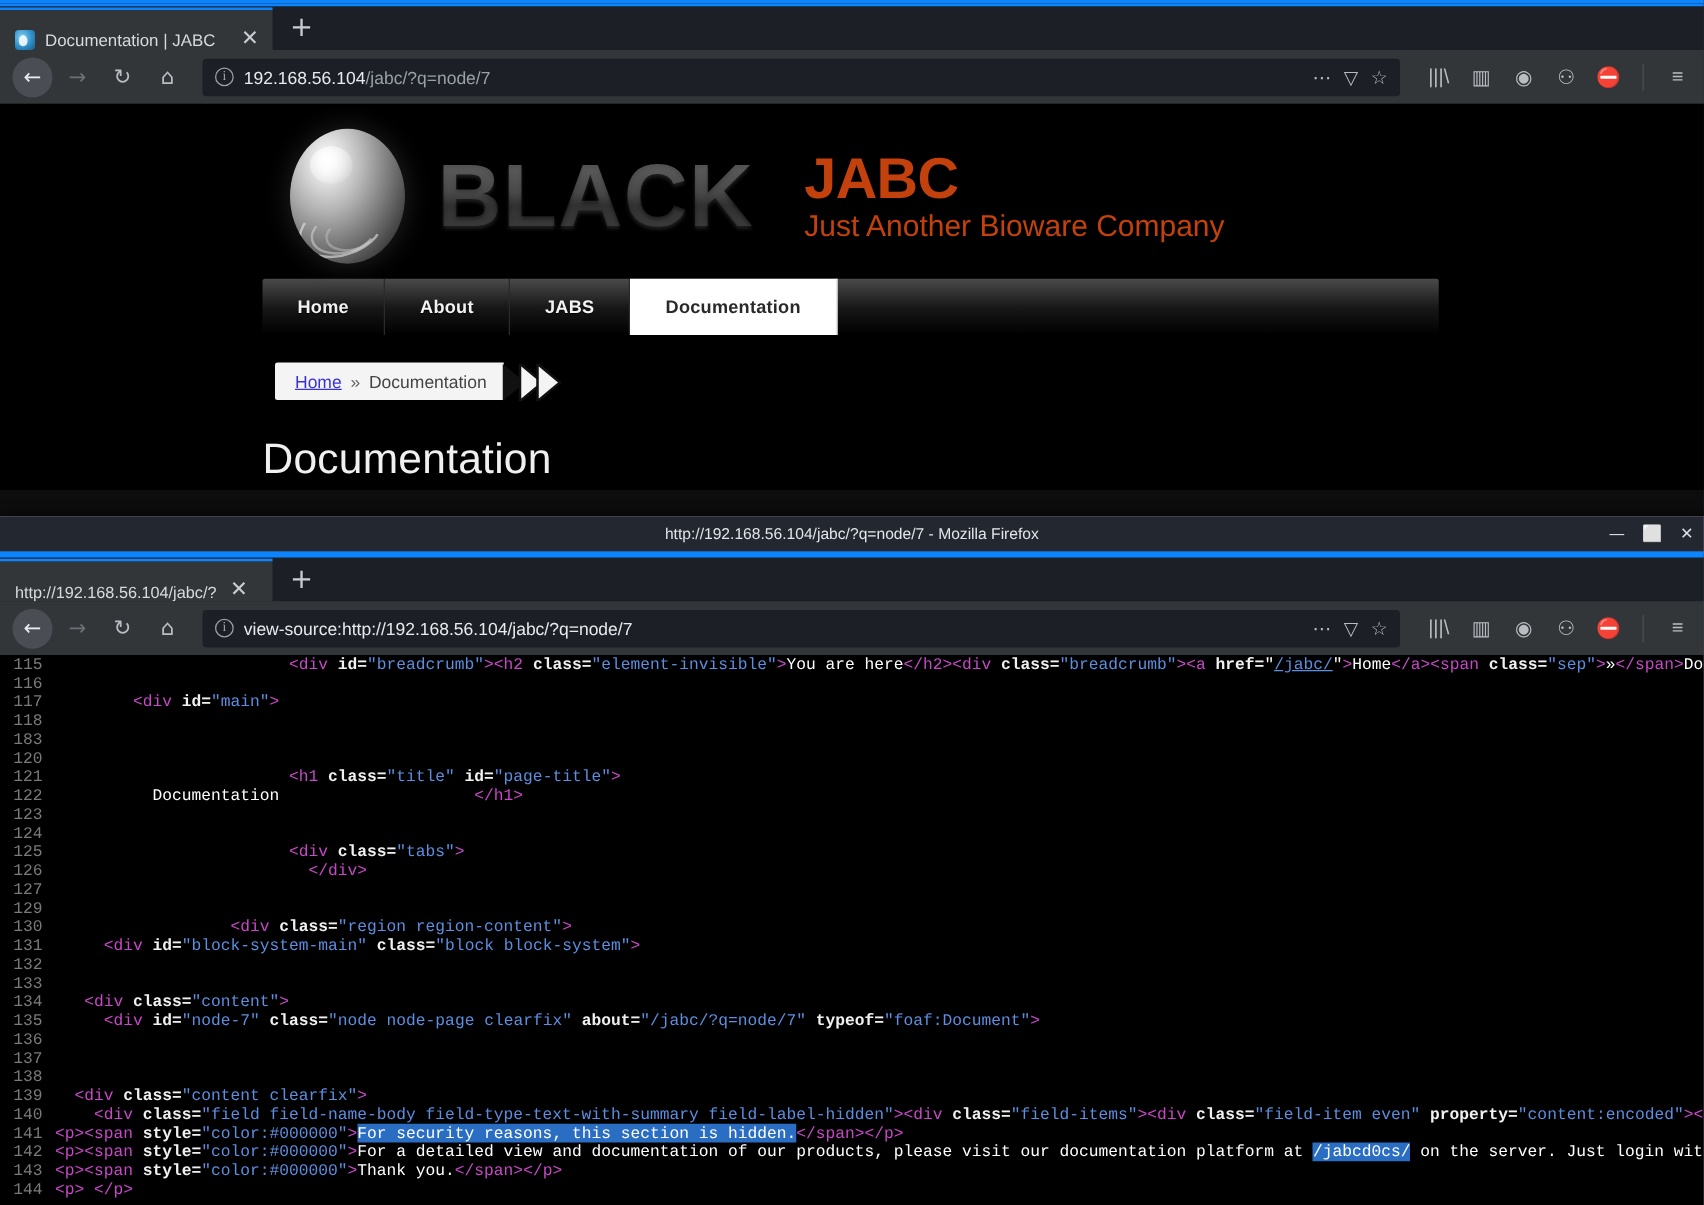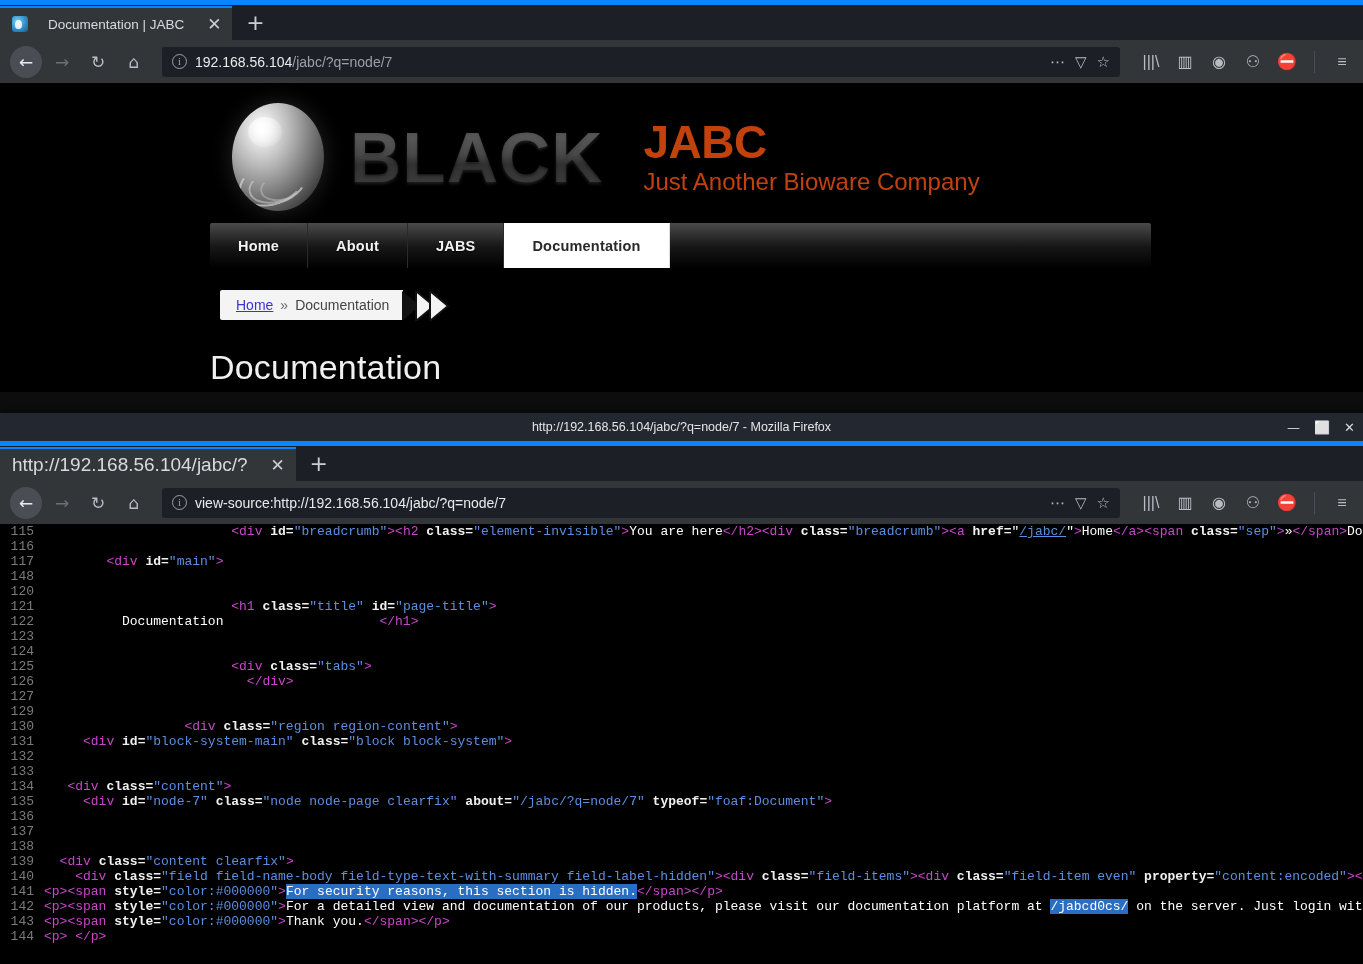--- a/index.html
+++ b/index.html
@@ -29,23 +29,23 @@
     display: flex; align-items: flex-end;
     position: relative;
   }
   .tabstrip::after {
     content:""; position:absolute; left:0; right:0; top:0; height:2px; background:#0a84ff;
   }
   .tab {
     height: 34px;
     min-width: 218px;
     background: #323639;
-    display: flex; align-items: center;
+    display: flex; align-items: flex-end;
     padding: 0 8px 0 12px;
-    gap: 20px;
+    gap: 8px;
     border-top: 2px solid #0a84ff;
     position: relative; z-index: 2;
   }
   .tab-favicon {
     width: 16px; height: 16px; flex: 0 0 16px;
     border-radius: 3px;
     background: radial-gradient(circle at 35% 35%, #7fd0f5 0%, #2f8ec9 55%, #1a5a85 100%);
     position: relative;
   }
   .tab-favicon::after{
@@ -189,21 +189,21 @@
     display: flex; align-items: center; position: relative;
   }
   .titlebar-text {
     flex: 1 1 auto; text-align: center;
     color: #e3e5e8; font-size: 12.5px;
     font-family: "Liberation Sans", sans-serif;
   }
   .wctrls { position: absolute; right: 8px; top:0; height:28px; display: flex; align-items: center; gap: 14px; }
   .wctrls span { color: #d8dade; font-size: 13px; cursor: pointer; line-height:1; font-family:"DejaVu Sans", sans-serif; }
 
-  .tab2-title { color: #d8dade; font-size: 19px; white-space: nowrap; overflow: hidden; }
+  .tab2-title { color: #d8dade; font-size: 13px; white-space: nowrap; overflow: hidden; }
 
   
   .srcview {
     background: #000000; height: 454px; overflow: hidden;
     font-family: "Liberation Mono", "DejaVu Sans Mono", monospace;
     font-size: 13px; line-height: 15px;
     position: relative;
   }
   .srcline { display: flex; white-space: pre; height: 15px; align-items: flex-end; }
   .lnum {
@@ -348,21 +348,22 @@
         <span class="vsep"></span>
         <span class="ticon">≡</span>
       </div>
     </div>
   </div>
 
   <div class="srcview" id="srcview">
       <div class="srcline"><span class="lnum">115</span><span class="code"><span>                        </span><span class="t-tag">&lt;div </span><span class="t-attr">id=</span><span class="t-val">"breadcrumb"</span><span class="t-tag">&gt;</span><span class="t-tag">&lt;h2 </span><span class="t-attr">class=</span><span class="t-val">"element-invisible"</span><span class="t-tag">&gt;</span><span class="t-txt">You are here</span><span class="t-tag">&lt;/h2&gt;</span><span class="t-tag">&lt;div </span><span class="t-attr">class=</span><span class="t-val">"breadcrumb"</span><span class="t-tag">&gt;</span><span class="t-tag">&lt;a </span><span class="t-attr">href=</span><span>"</span><span class="t-link">/jabc/</span><span>"</span><span class="t-tag">&gt;</span><span class="t-txt">Home</span><span class="t-tag">&lt;/a&gt;</span><span class="t-tag">&lt;span </span><span class="t-attr">class=</span><span class="t-val">"sep"</span><span class="t-tag">&gt;</span><span class="t-txt">»</span><span class="t-tag">&lt;/span&gt;</span><span class="t-txt">Documentation&lt;/d</span></span></div>
       <div class="srcline"><span class="lnum">116</span><span class="code"></span></div>
       <div class="srcline"><span class="lnum">117</span><span class="code"><span>        </span><span class="t-tag">&lt;div </span><span class="t-attr">id=</span><span class="t-val">"main"</span><span class="t-tag">&gt;</span></span></div>
-      <div class="srcline"><span class="lnum">148</span><span class="code"></span></div>
+      <div class="srcline"><span class="lnum">118</span><span class="code"></span></div>
+      <div class="srcline"><span class="lnum">183</span><span class="code"></span></div>
       <div class="srcline"><span class="lnum">120</span><span class="code"></span></div>
       <div class="srcline"><span class="lnum">121</span><span class="code"><span>                        </span><span class="t-tag">&lt;h1 </span><span class="t-attr">class=</span><span class="t-val">"title"</span><span> </span><span class="t-attr">id=</span><span class="t-val">"page-title"</span><span class="t-tag">&gt;</span></span></div>
       <div class="srcline"><span class="lnum">122</span><span class="code"><span>          </span><span class="t-txt">Documentation</span><span>                    </span><span class="t-tag">&lt;/h1&gt;</span></span></div>
       <div class="srcline"><span class="lnum">123</span><span class="code"></span></div>
       <div class="srcline"><span class="lnum">124</span><span class="code"></span></div>
       <div class="srcline"><span class="lnum">125</span><span class="code"><span>                        </span><span class="t-tag">&lt;div </span><span class="t-attr">class=</span><span class="t-val">"tabs"</span><span class="t-tag">&gt;</span></span></div>
       <div class="srcline"><span class="lnum">126</span><span class="code"><span>                          </span><span class="t-tag">&lt;/div&gt;</span></span></div>
       <div class="srcline"><span class="lnum">127</span><span class="code"></span></div>
       <div class="srcline"><span class="lnum">129</span><span class="code"></span></div>
       <div class="srcline"><span class="lnum">130</span><span class="code"><span>                  </span><span class="t-tag">&lt;div </span><span class="t-attr">class=</span><span class="t-val">"region region-content"</span><span class="t-tag">&gt;</span></span></div>

